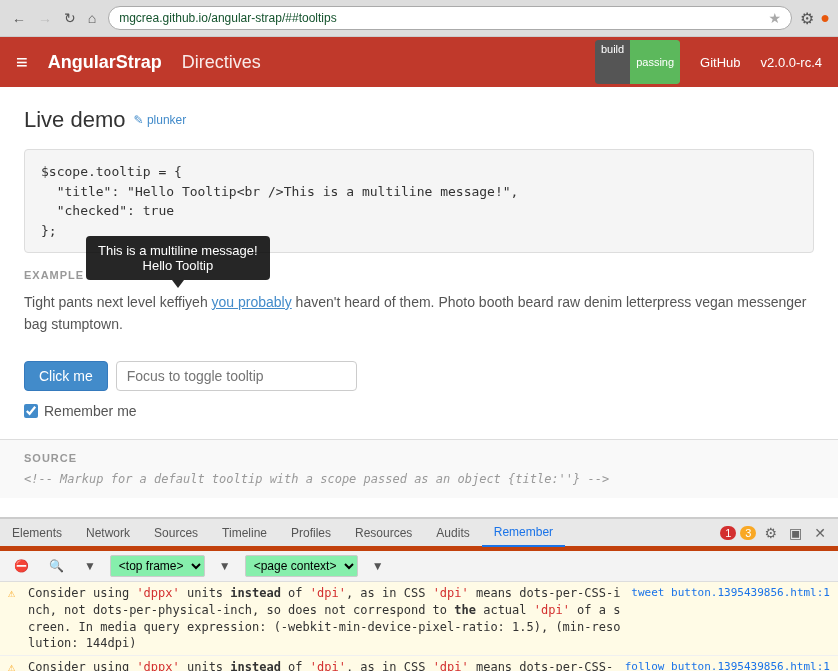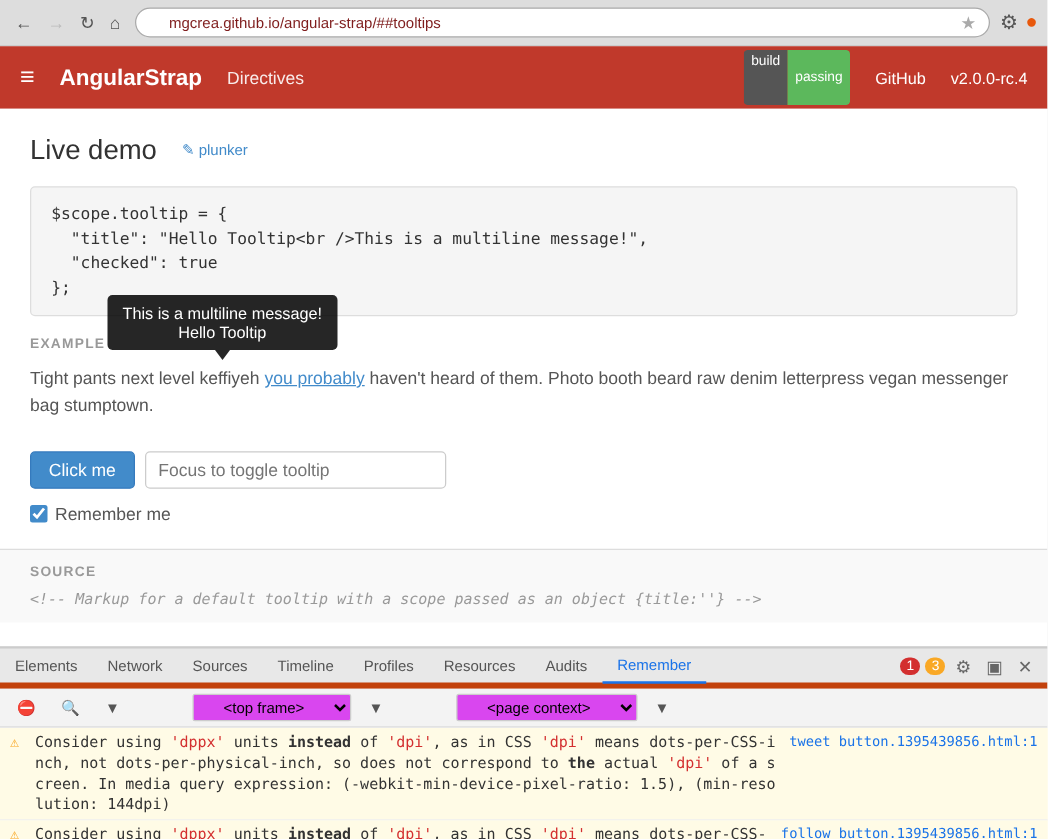--- a/index.html
+++ b/index.html
@@ -5,41 +5,41 @@
     * { box-sizing: border-box; margin: 0; padding: 0; }
     body { font-family: Arial, sans-serif; font-size: 13px; background: #f0f0f0; width: 838px; height: 671px; overflow: hidden; }
 
     
     .browser-chrome { background: #e8e8e8; border-bottom: 1px solid #ccc; }
     .browser-toolbar { display: flex; align-items: center; padding: 6px 8px; gap: 8px; background: #ddd; }
     .browser-nav-buttons { display: flex; gap: 4px; align-items: center; }
     .nav-btn { background: none; border: none; cursor: pointer; font-size: 14px; color: #555; padding: 2px 4px; }
     .nav-btn:disabled { color: #bbb; }
     .address-bar { flex: 1; background: white; border: 1px solid #aaa; border-radius: 12px; padding: 3px 10px; font-size: 13px; display: flex; align-items: center; gap: 6px; }
-    .address-text { flex: 1; font-size: 12px; color: #7f1d1d; margin-left: 16px; }
+    .address-text { flex: 1; font-size: 12px; color: #14532d; }
     .browser-actions { display: flex; gap: 6px; align-items: center; }
     .browser-action-btn { background: none; border: none; font-size: 16px; cursor: pointer; color: #555; }
 
     
     .navbar { background: #c0392b; color: white; display: flex; align-items: center; padding: 0 16px; height: 50px; gap: 20px; }
     .navbar-hamburger { font-size: 20px; cursor: pointer; color: white; background: none; border: none; }
     .navbar-brand { font-size: 18px; font-weight: bold; color: white; }
-    .navbar-link { color: rgba(255,255,255,0.9); font-size: 14px; text-decoration: none; }
+    .navbar-link { color: rgba(255,255,255,0.9); font-size: 18px; text-decoration: none; }
     .navbar-spacer { flex: 1; }
     .badge-build { background: #555; color: white; font-size: 11px; padding: 3px 6px; border-radius: 3px 0 0 3px; }
     .badge-passing { background: #5cb85c; color: white; font-size: 11px; padding: 16px 6px; border-radius: 0 3px 3px 0; }
     .badge-container { display: flex; border-radius: 3px; overflow: hidden; }
     .navbar-github { color: white; font-size: 13px; }
     .navbar-version { color: white; font-size: 13px; }
 
     
     .main-content { background: white; overflow-y: auto; height: 430px; }
     .content-inner { padding: 20px 24px; }
 
-    .live-demo-header { display: flex; align-items: center; gap: 20px; margin-bottom: 16px; }
+    .live-demo-header { display: flex; align-items: center; gap: 8px; margin-bottom: 16px; }
     .live-demo-title { font-size: 22px; font-weight: 300; color: #333; }
     .plunker-link { font-size: 12px; color: #428bca; text-decoration: none; }
 
     
     .code-block { background: #f5f5f5; border: 1px solid #ddd; border-radius: 4px; padding: 12px 16px; font-family: monospace; font-size: 13px; color: #333; margin-bottom: 16px; line-height: 1.5; }
 
     
     .example-label { font-size: 11px; font-weight: bold; color: #999; letter-spacing: 1px; margin-bottom: 10px; margin-top: 16px; }
     .example-text { color: #555; font-size: 14px; line-height: 1.6; margin-bottom: 25px; }
     .example-text a { color: #428bca; }
@@ -60,21 +60,21 @@
     
     .devtools { background: #f3f3f3; border-top: 2px solid #ccc; height: 191px; display: flex; flex-direction: column; }
     .devtools-tabs { display: flex; border-bottom: 5px solid #c2410c; background: #e8e8e8; align-items: center; }
     .devtools-tab { padding: 6px 12px; font-size: 12px; cursor: pointer; color: #555; border: none; background: none; }
     .devtools-tab.active { color: #1a73e8; border-bottom: 2px solid #1a73e8; font-weight: 500; margin-bottom: -1px; }
     .devtools-tab-actions { margin-left: auto; display: flex; gap: 4px; align-items: center; padding-right: 8px; }
     .devtools-tab-btn { background: none; border: none; font-size: 14px; cursor: pointer; color: #666; padding: 2px 4px; }
 
     .devtools-toolbar { display: flex; align-items: center; padding: 4px 8px; border-bottom: 1px solid #ddd; background: #f3f3f3; gap: 8px; }
     .devtools-toolbar-btn { background: none; border: none; font-size: 12px; cursor: pointer; color: #555; padding: 2px 6px; }
-    .context-select { font-size: 12px; border: 1px solid #ccc; background: #d946ef; padding: 2px 20px; border-radius: 2px; margin-left: 44px; }
+    .context-select { font-size: 12px; border: 1px solid #ccc; background: #86efac; padding: 2px 4px; border-radius: 2px; }
 
     .devtools-console { flex: 1; overflow-y: auto; background: white; }
     .console-entry { display: flex; border-bottom: 1px solid #f0f0f0; padding: 3px 8px; font-family: monospace; font-size: 12px; line-height: 1.4; align-items: flex-start; gap: 6px; }
     .console-entry.warning { background: #fffbe6; }
     .console-icon { font-size: 12px; min-width: 14px; }
     .console-text { flex: 1; color: #333; word-break: break-all; }
     .console-link { color: #1a73e8; font-size: 11px; text-align: right; min-width: 160px; }
     .error-count { background: #d32f2f; color: white; border-radius: 10px; padding: 1px 5px; font-size: 11px; }
     .warning-count { background: #f9a825; color: white; border-radius: 10px; padding: 1px 5px; font-size: 11px; }
     .counts-badge { display: flex; align-items: center; gap: 4px; }

